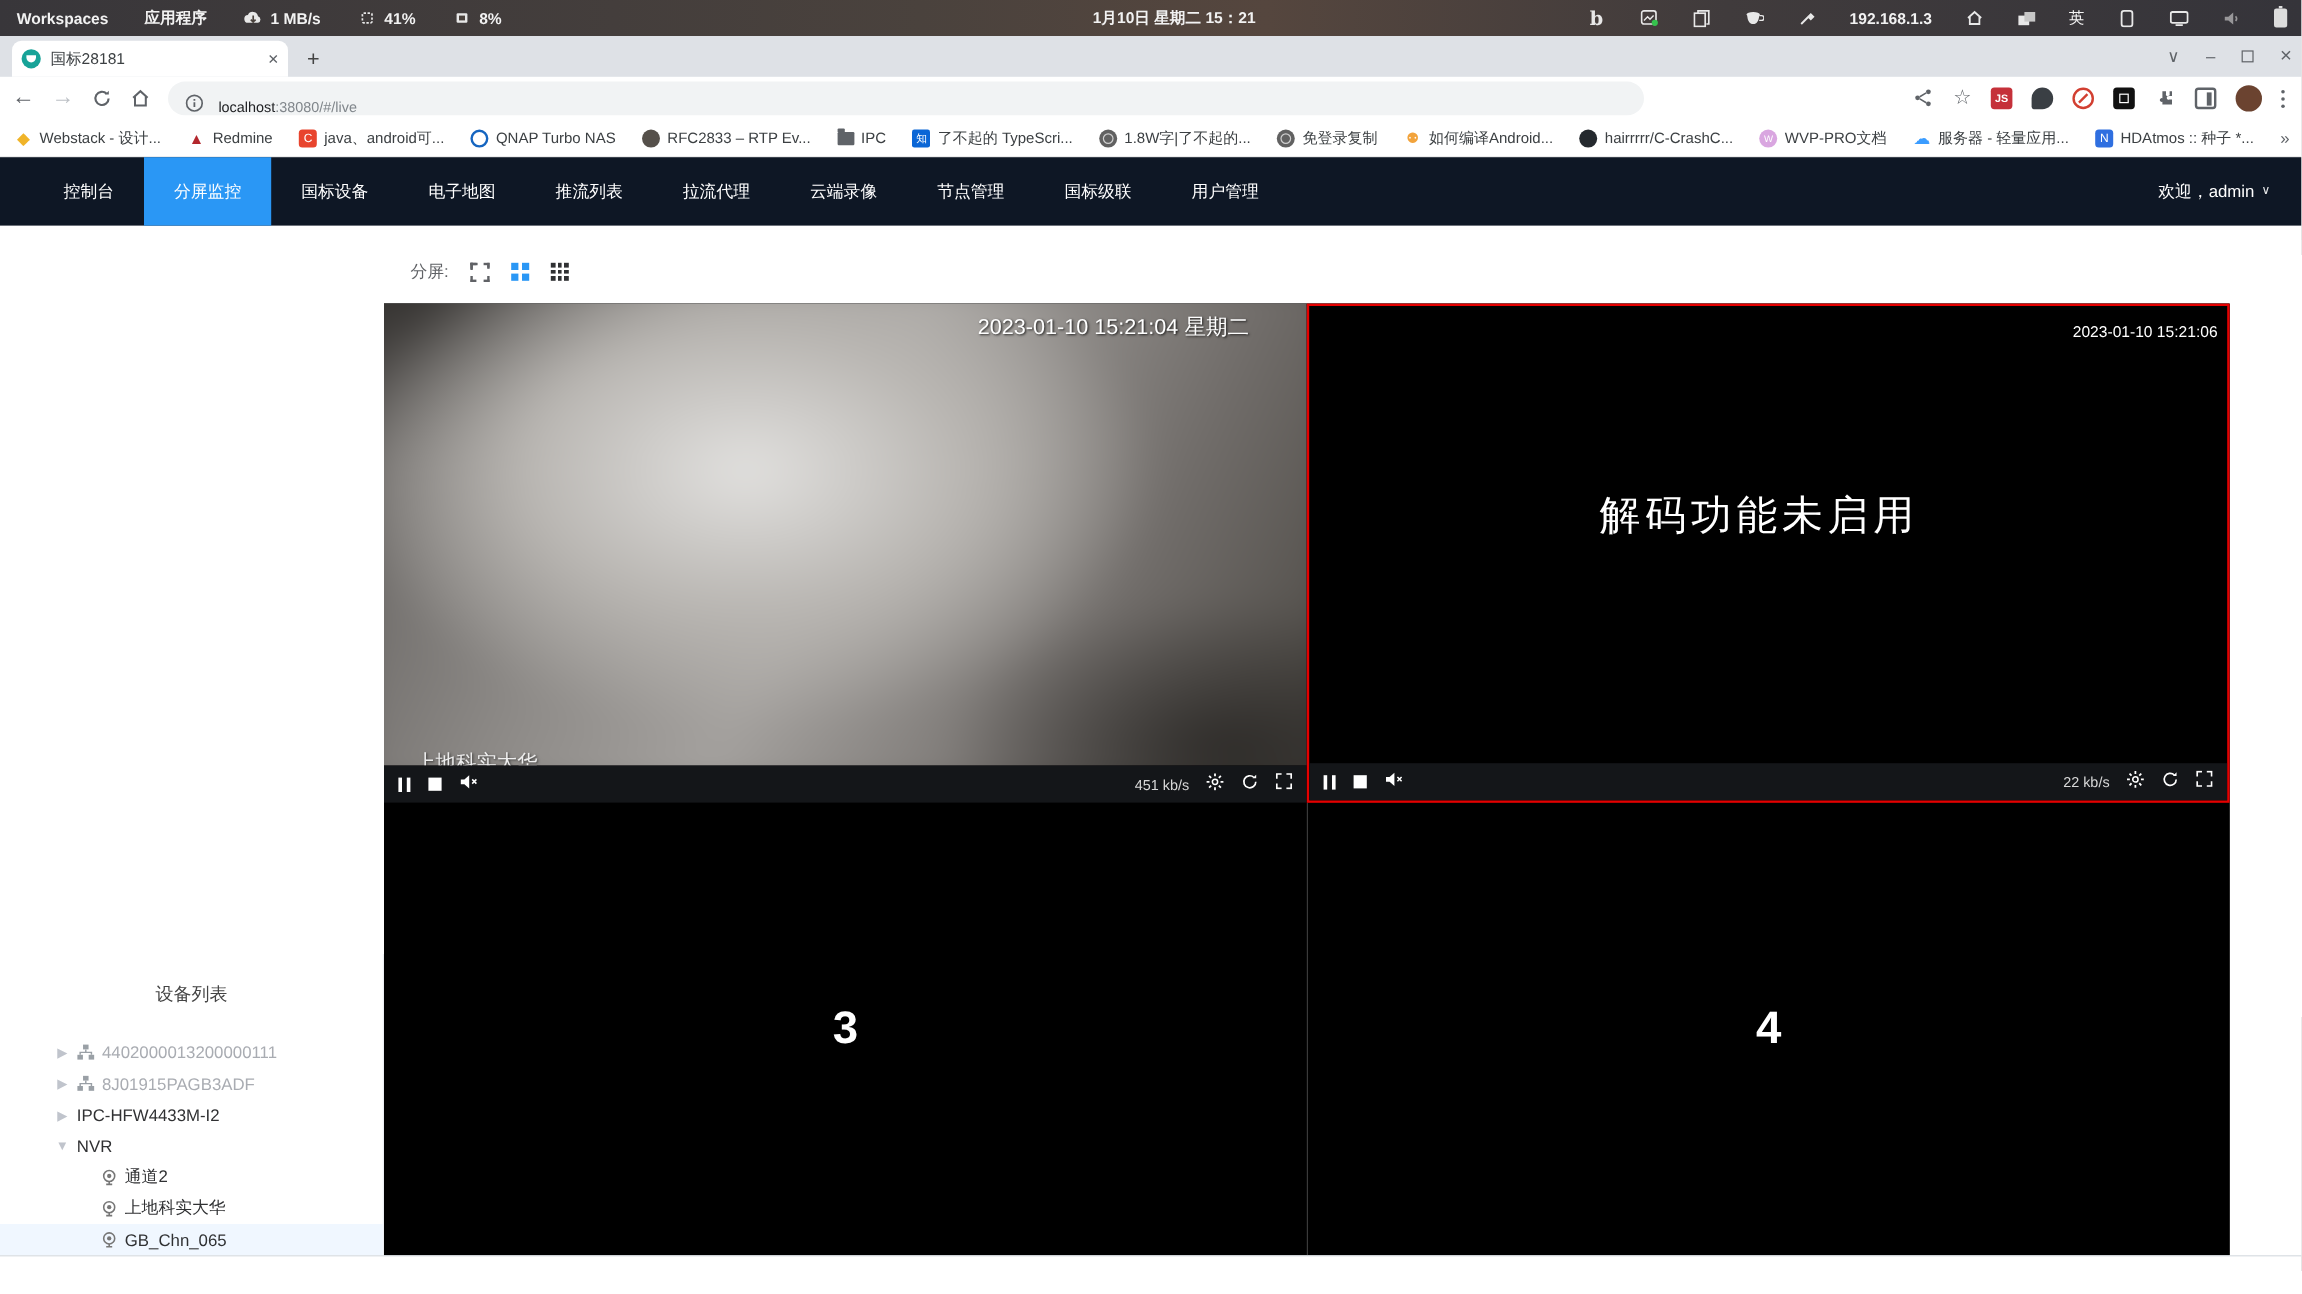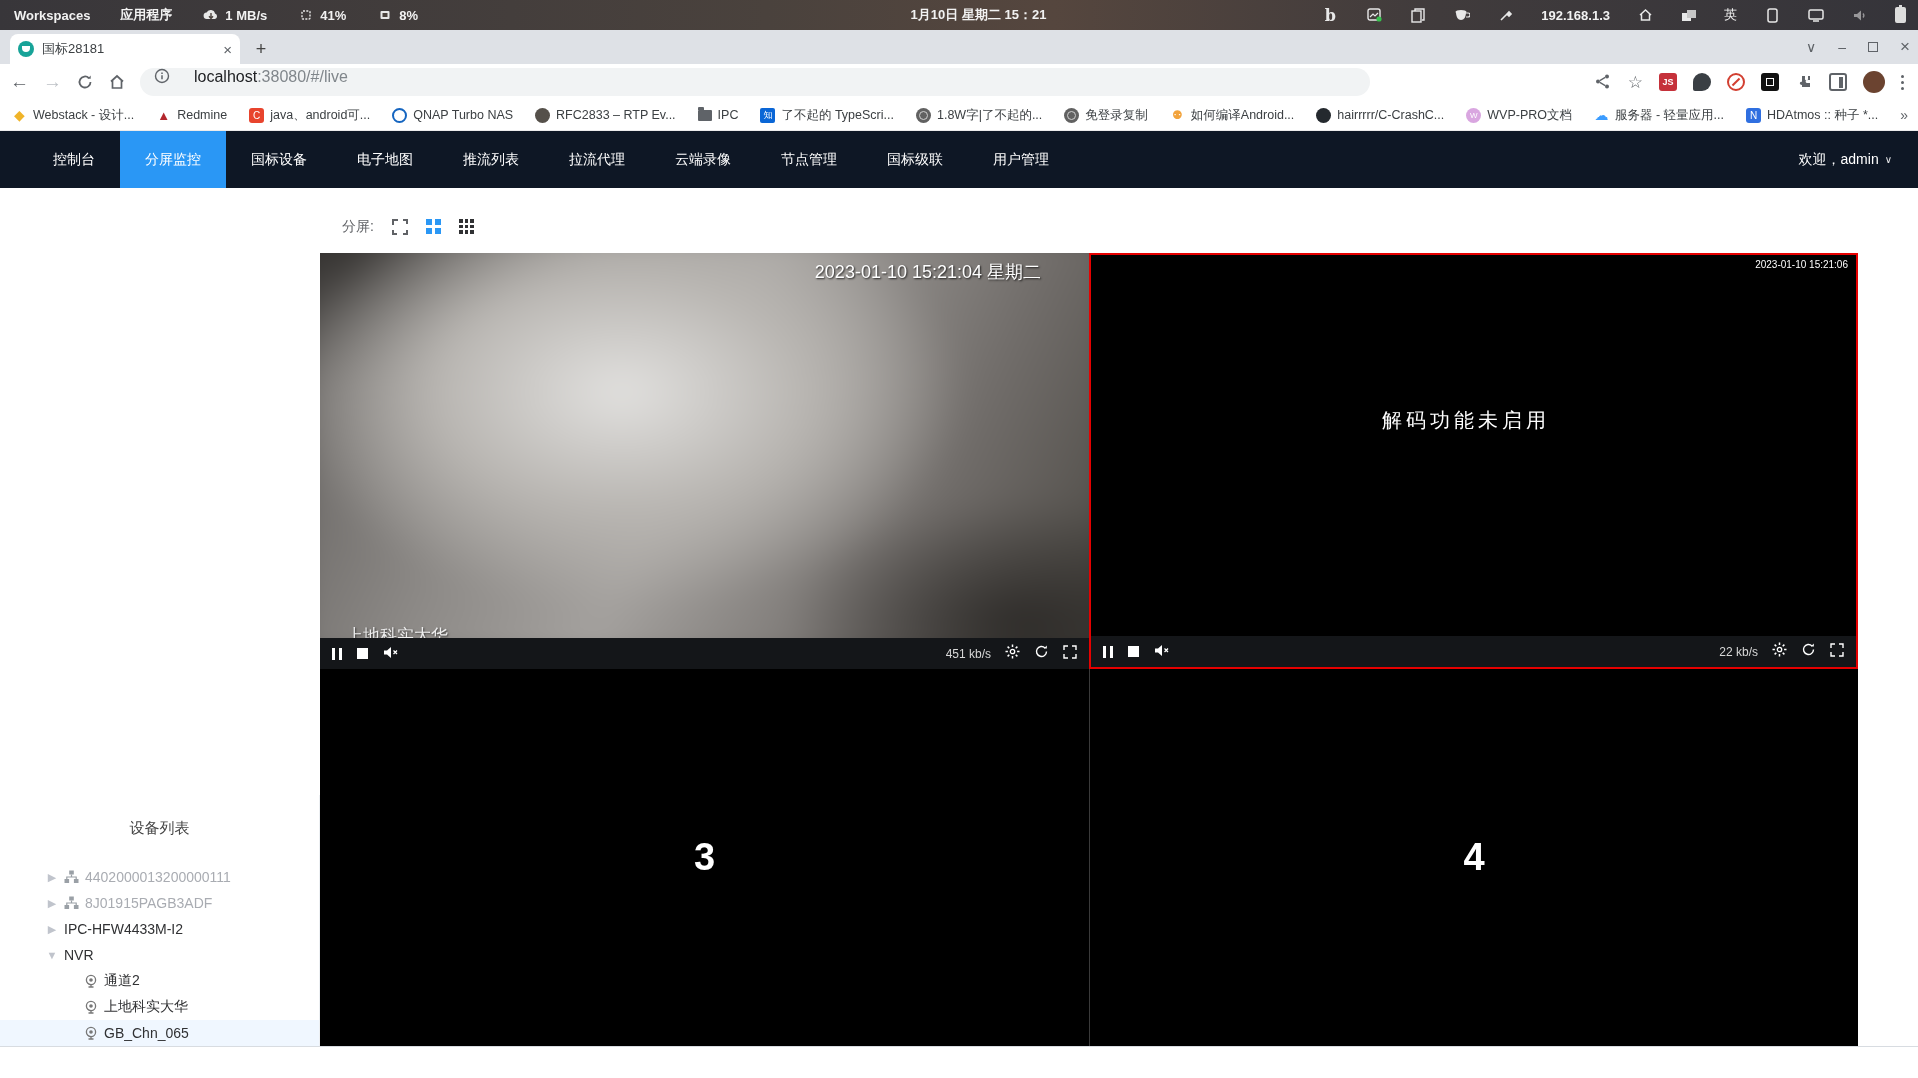--- a/index.html
+++ b/index.html
@@ -29,22 +29,22 @@
   .tab-close { color:#5f6368; font-size:15px; cursor:pointer; }
   .newtab { width:26px; height:26px; margin:0 0 2px 8px; display:flex; align-items:center; justify-content:center;
             font-size:18px; color:#444; border-radius:50%; }
   .wincontrols { position:absolute; right:8px; top:0; height:34px; display:flex; align-items:center; gap:22px; color:#5f6368; font-size:14px; }
   .win-restore { width:10px; height:10px; border:1.5px solid #5f6368; display:inline-block; }
 
   .addrbar { height:36px; background:#fff; display:flex; align-items:center; padding:0 10px; gap:14px; }
   .nav-arrow { font-size:19px; color:#5f6368; }
   .nav-arrow.fwd { color:#bdc1c6; }
   .ic16 { width:18px; height:18px; flex:none; }
-  .omnibox { flex:1; height:28px; background:#f1f3f4; border-radius:14px; display:flex; align-items:flex-start;
-             padding:0 14px; gap:22px; font-size:16px; color:#202124; max-width:1230px; }
+  .omnibox { flex:1; height:28px; background:#f1f3f4; border-radius:14px; display:flex; align-items:flex-end;
+             padding:0 14px; gap:10px; font-size:12px; color:#202124; max-width:1230px; }
   .omnibox .rest { color:#80868b; }
   .addr-right { display:flex; align-items:center; gap:16px; margin-left:auto; padding-right:4px; }
   .extic { width:18px; height:18px; border-radius:3px; display:inline-flex; align-items:center; justify-content:center;
            font-size:9px; font-weight:bold; color:#fff; }
   .avatar { width:22px; height:22px; border-radius:50%; background:#6b4330; }
   .kebab { display:inline-flex; flex-direction:column; gap:3px; }
   .kebab i { width:3px; height:3px; border-radius:50%; background:#5f6368; }
 
   .bookmarksbar { height:31px; background:#fff; display:flex; align-items:center; padding:0 12px; gap:22px;
                   font-size:12.5px; color:#3c4043; border-bottom:1px solid #ececec; }
@@ -105,23 +105,23 @@
   .cell.red { border:2px solid var(--red,#e60000); z-index:3; }
   .cell4 { border-left:1px solid #3a3a3a; }
   .videoarea { position:absolute; inset:0 0 31px 0; overflow:hidden; }
   .blurvideo { position:absolute; inset:-30px; filter:blur(16px);
      background:
        radial-gradient(ellipse 55% 65% at 40% 38%, #e2e1df 0%, #b9b6b2 40%, rgba(120,116,112,0) 75%),
        radial-gradient(ellipse 40% 40% at 88% 90%, rgba(30,28,26,.75), rgba(30,28,26,0) 70%),
        radial-gradient(ellipse 45% 45% at 5% 5%, rgba(40,38,36,.8), rgba(40,38,36,0) 70%),
        linear-gradient(115deg,#5a5755 0%,#8d8a87 30%,#a4a19e 48%,#716d6a 75%,#47443f 100%); }
   .osd-time { position:absolute; top:7px; right:48px; color:#fff; font-size:18px; text-shadow:1px 1px 2px rgba(0,0,0,.8); }
-  .osd-time.small { top:4px; right:8px; font-size:10px; }
+  .osd-time.small { top:14px; right:8px; font-size:13px; }
   .osd-name { position:absolute; left:26px; bottom:-9px; color:#eee; font-size:17px; text-shadow:1px 1px 2px rgba(0,0,0,.6); z-index:1; }
-  .decode-msg { position:absolute; left:0; right:15px; top:40%; text-align:center; color:#fff; font-size:20px; letter-spacing:4px; }
+  .decode-msg { position:absolute; left:0; right:15px; top:40%; text-align:center; color:#fff; font-size:34px; letter-spacing:4px; }
   .cellnum { position:absolute; inset:0; display:flex; align-items:center; justify-content:center; color:#fff; font-size:38px; font-weight:bold; }
 
   .controls { position:absolute; left:0; right:0; bottom:0; height:31px; background:rgba(22,24,27,.92);
               display:flex; align-items:center; padding:0 12px; gap:15px; z-index:2; }
   .pause-ic { width:10px; height:12px; border-left:3px solid #fff; border-right:3px solid #fff; }
   .stop-ic { width:11px; height:11px; background:#fff; }
   .ctrl-right { margin-left:auto; display:flex; align-items:center; gap:14px; }
   .bitrate { color:#d8d8d8; font-size:12px; }
 
   .page-rule { position:absolute; left:0; top:1046px; width:1918px; border-top:1px solid #d8dce1; }

